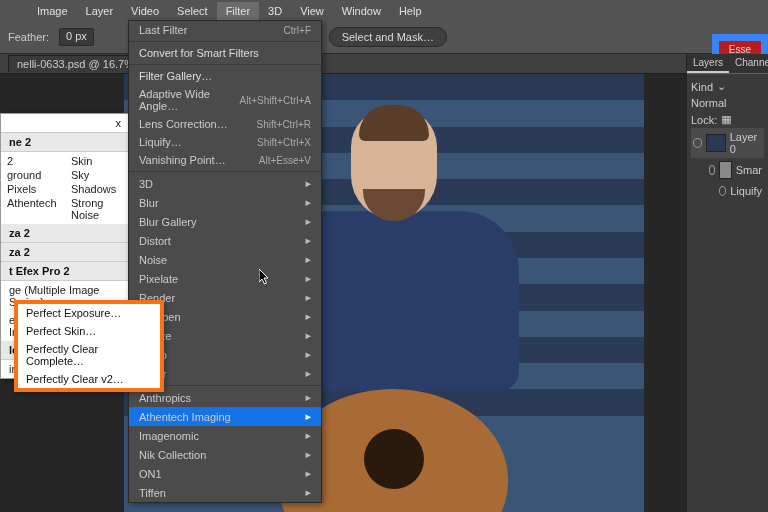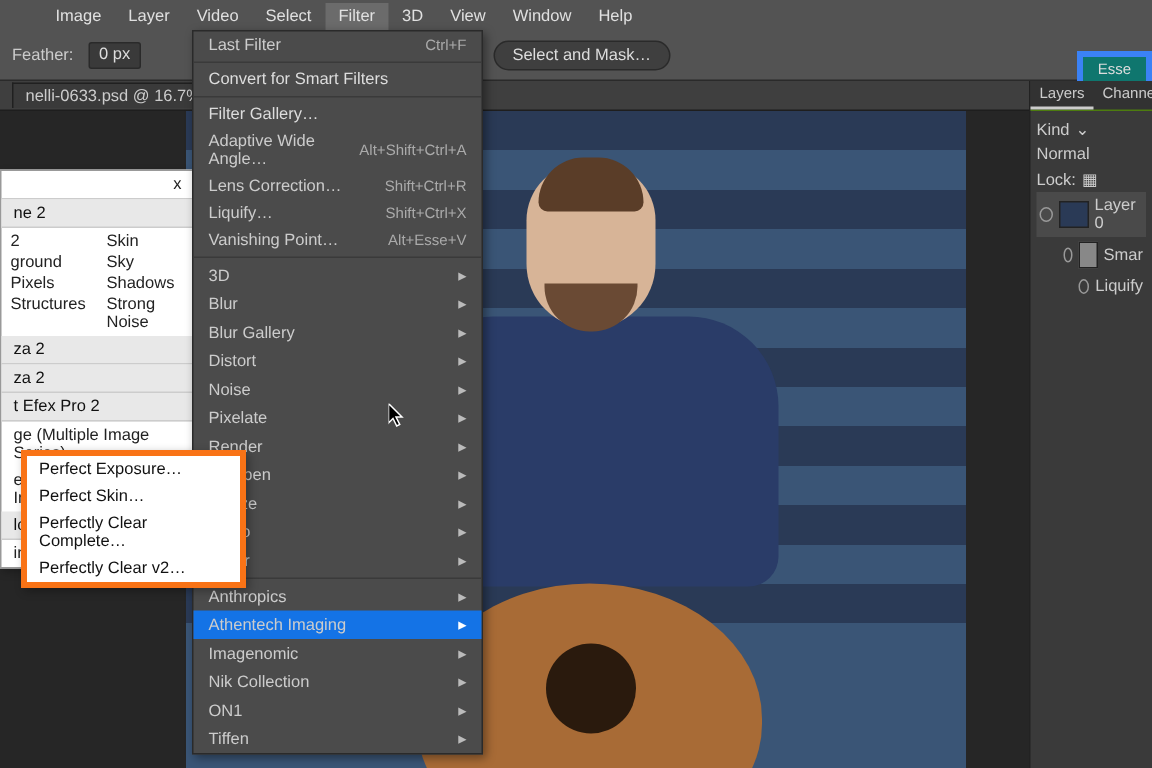--- a/index.html
+++ b/index.html
@@ -26,38 +26,38 @@
 .dropdown{position:absolute;left:128px;top:20px;width:194px;background:#4b4b4b;border:1px solid #2a2a2a;box-shadow:2px 2px 6px rgba(0,0,0,.4);z-index:30}
 .dropdown .row{display:flex;align-items:center;padding:3px 10px;color:#ddd;position:relative}
 .dropdown .row.dis{color:#8a8a8a}
 .dropdown .row.hl{background:#1473e6;color:#fff}
 .dropdown .row .sc{margin-left:auto;color:#aaa;font-size:10px}
 .dropdown .row .ar{margin-left:auto;color:#bbb}
 .dropdown .row.hl .ar{color:#fff}
 .sep{height:1px;background:#3a3a3a;margin:2px 0}
 .submenu{position:absolute;left:0;top:113px;width:130px;background:#fff;border:1px solid #999;box-shadow:2px 2px 6px rgba(0,0,0,.3);z-index:20}
 .submenu .srow{padding:3px 8px;color:#222}
-.submenu .h{background:#e8e8e8;font-weight:normal;color:#111;padding:3px 8px;border-bottom:1px solid #ccc}
+.submenu .h{background:#e8e8e8;font-weight:bold;color:#111;padding:3px 8px;border-bottom:1px solid #ccc}
 .cols{display:flex}
 .cols .col{flex:1;padding:2px 6px}
 .cols .col div{color:#222;padding:1px 0}
 .pcsub{position:absolute;left:14px;top:300px;width:150px;background:#fff;border:4px solid #f97316;box-shadow:2px 2px 6px rgba(0,0,0,.3);z-index:40}
 .pcsub div{padding:3px 8px;color:#111}
 .layerspanel{position:absolute;right:0;top:54px;width:82px;height:458px;background:#3a3a3a;border-left:1px solid #222}
 .ptabs{display:flex;background:#323232;border-bottom:1px solid #4d7c0f}
 .ptab{padding:3px 6px;font-size:10px;color:#ccc}
 .ptab.act{border-bottom:2px solid #ccc}
 .pbody{padding:4px}
 .lockrow,.blendrow,.kindrow{display:flex;align-items:flex-end;gap:4px;padding:2px 0;color:#bbb;font-size:10px}
 .layerrow{display:flex;align-items:center;gap:4px;padding:3px 2px}
 .layerrow.sel{background:#4a4a4a}
 .thumb{width:22px;height:18px;background:#2a3a56;border:1px solid #222}
 .thumb.fx{background:#888}
 .eye{width:10px;height:10px;border:1px solid #999;border-radius:50%}
-.esse{position:absolute;right:0;top:34px;padding:3px 10px;color:#ddd;background:#0f766e;border:4px solid #3b82f6;font-size:10px}
+.esse{position:absolute;right:0;top:34px;padding:3px 10px;color:#ddd;background:#b91c1c;border:7px solid #3b82f6;font-size:10px}
 .cursor{position:absolute;left:259px;top:269px;z-index:50;width:12px;height:16px}
 .cursor svg{display:block}
 </style>
 </head>
 <body>
 
 <div class="menubar">
   <div class="mi">Image</div>
   <div class="mi">Layer</div>
   <div class="mi">Video</div>
@@ -100,21 +100,21 @@
 </div>
 
 <div class="submenu">
   <div class="srow" style="text-align:right;border-bottom:1px solid #ccc">x</div>
   <div class="h">ne 2</div>
   <div class="cols">
     <div class="col">
       <div>2</div>
       <div>ground</div>
       <div>Pixels</div>
-      <div>Structures</div>
+      <div>Athentech</div>
     </div>
     <div class="col">
       <div>Skin</div>
       <div>Sky</div>
       <div>Shadows</div>
       <div>Strong Noise</div>
     </div>
   </div>
   <div class="h">za 2</div>
   <div class="h">za 2</div>

